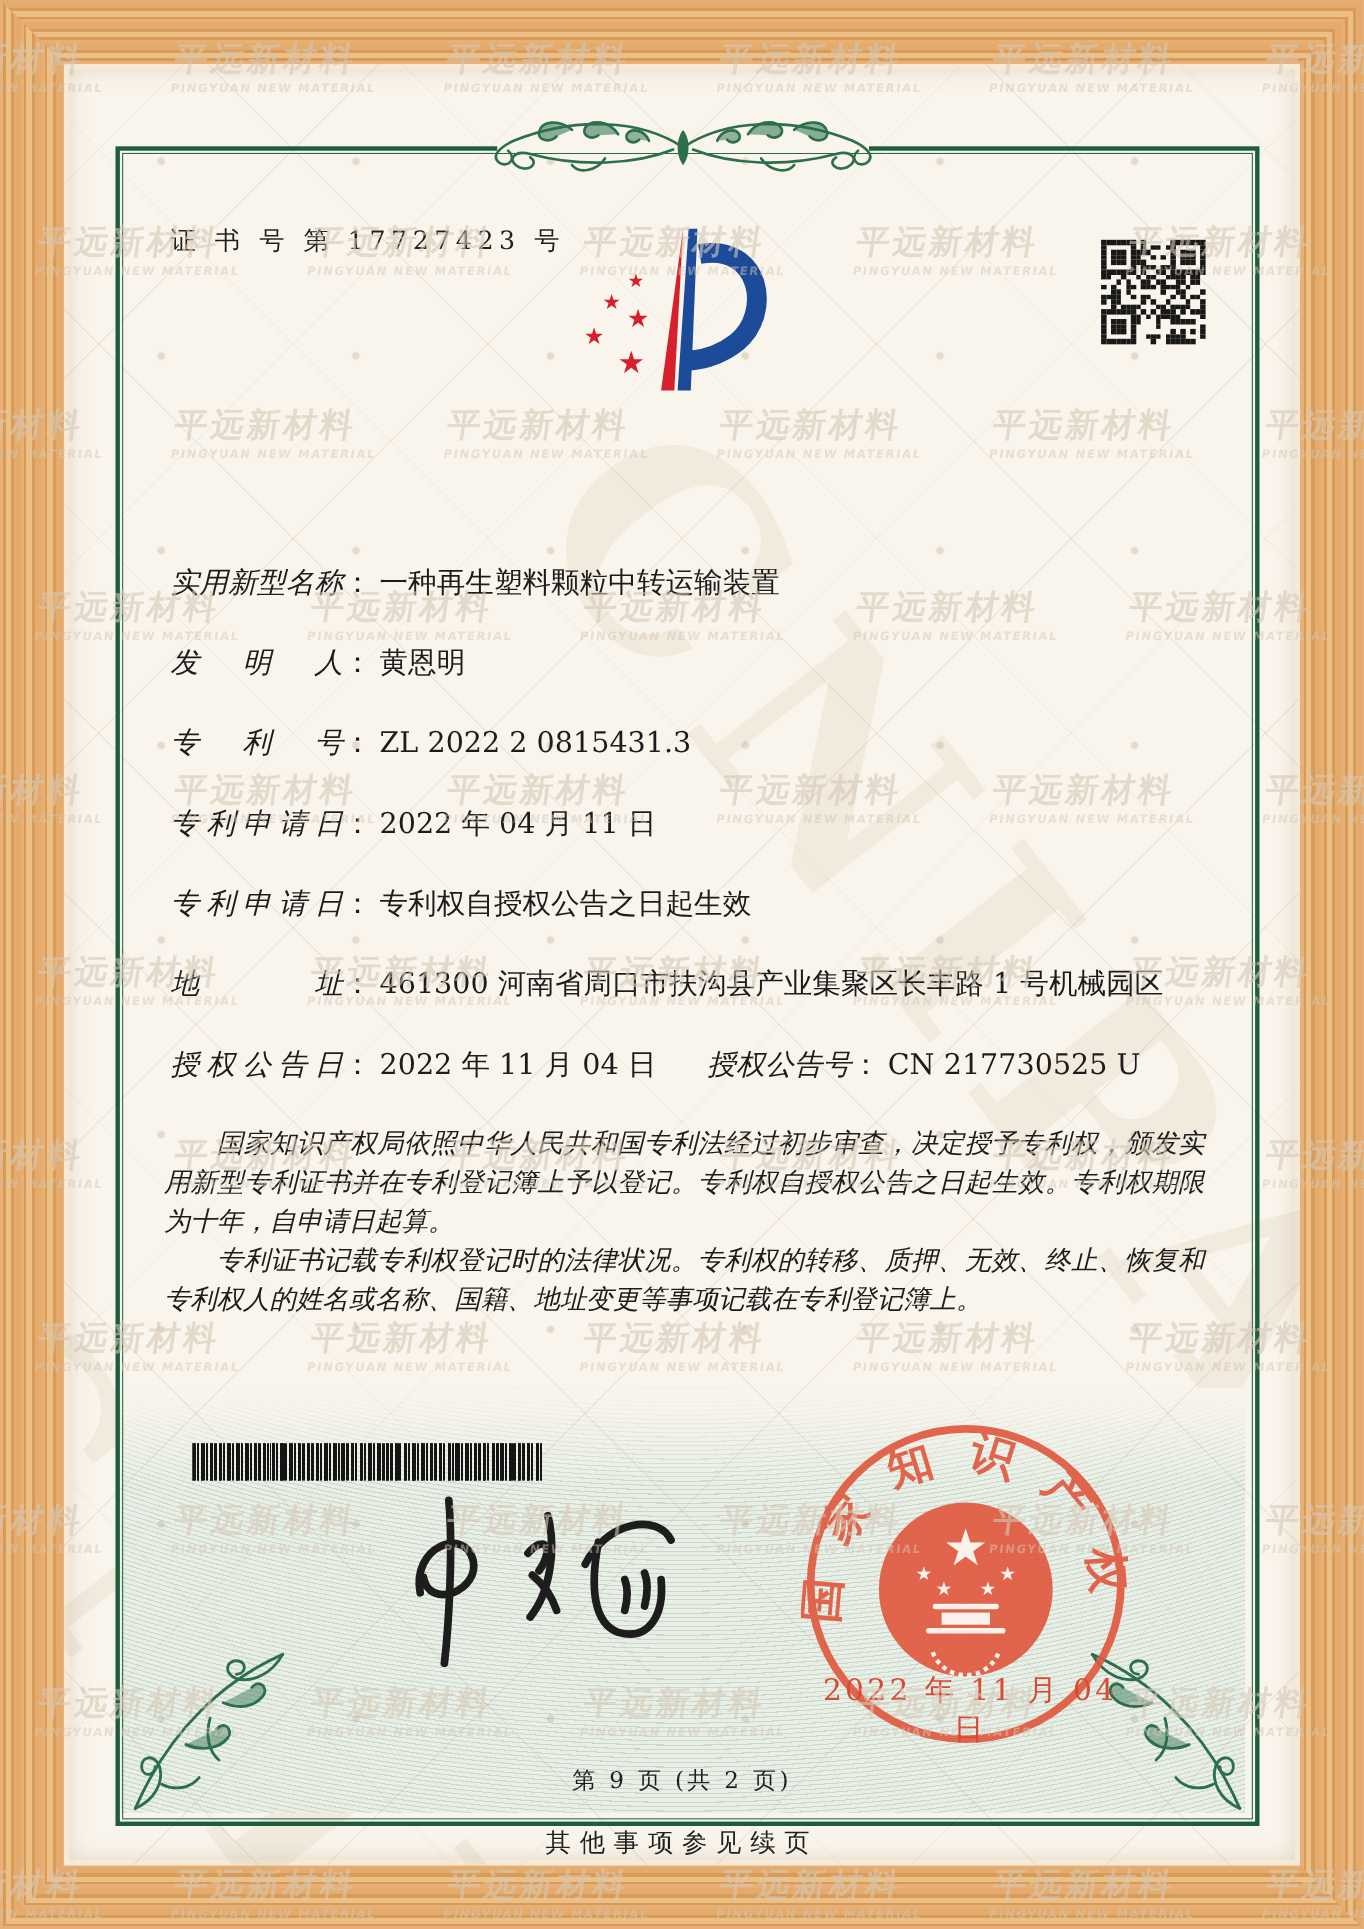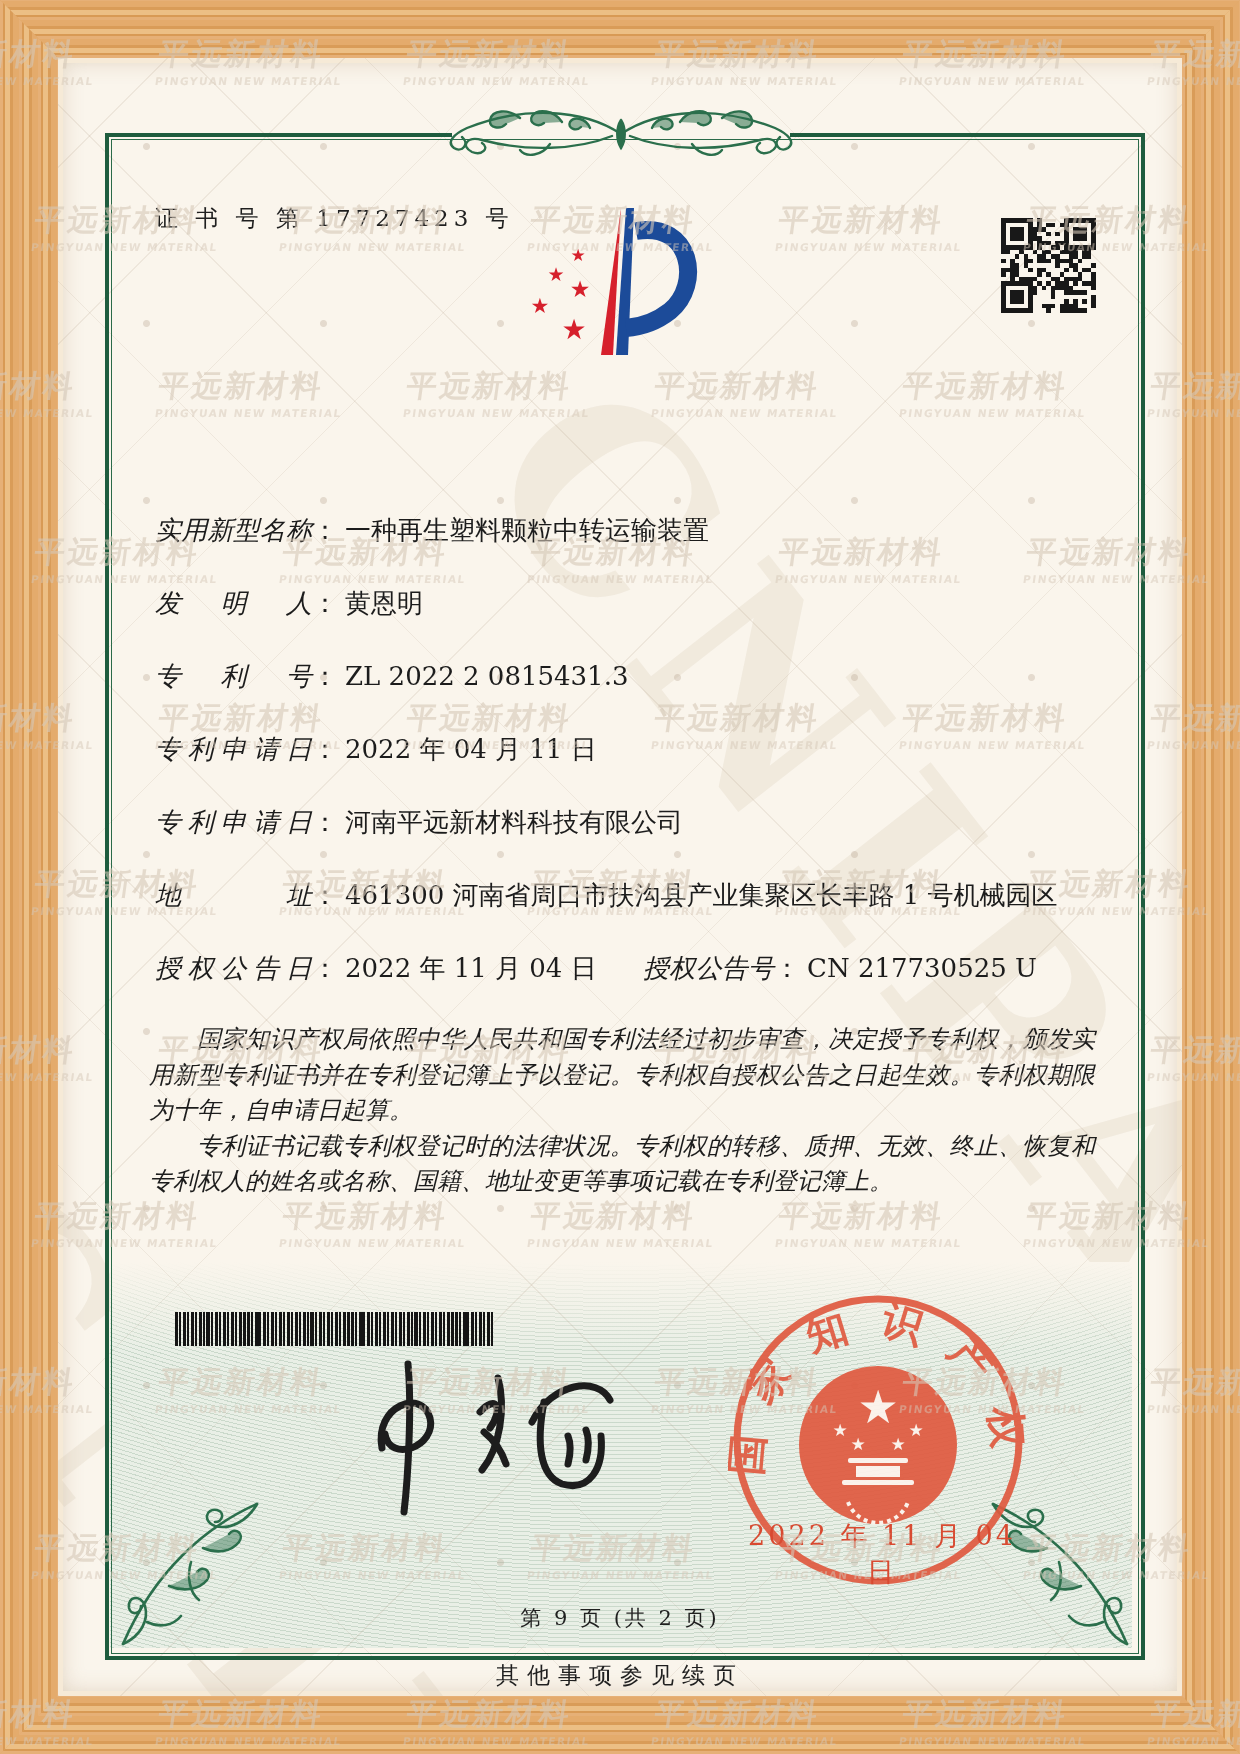--- a/index.html
+++ b/index.html
@@ -621,21 +621,21 @@
         <span class="fvalue">ZL 2022 2 0815431.3</span>
     </div>
     <div class="frow">
       <span class="flabel">专利申请日</span>
         <span class="fcolon">：</span>
         <span class="fvalue">2022 年 04 月 11 日</span>
     </div>
     <div class="frow">
       <span class="flabel">专利申请日</span>
         <span class="fcolon">：</span>
-        <span class="fvalue">河南平远新材料科技有限公司</span>
+        <span class="fvalue">专利权自授权公告之日起生效</span>
     </div>
     <div class="frow">
       <span class="flabel">地址</span>
         <span class="fcolon">：</span>
         <span class="fvalue">461300 河南省周口市扶沟县产业集聚区长丰路 1 号机械园区</span>
     </div>
     <div class="frow">
       <span class="gpair" id="grant-pair1">
         <span class="flabel">授权公告日</span>
           <span class="fcolon">：</span>

